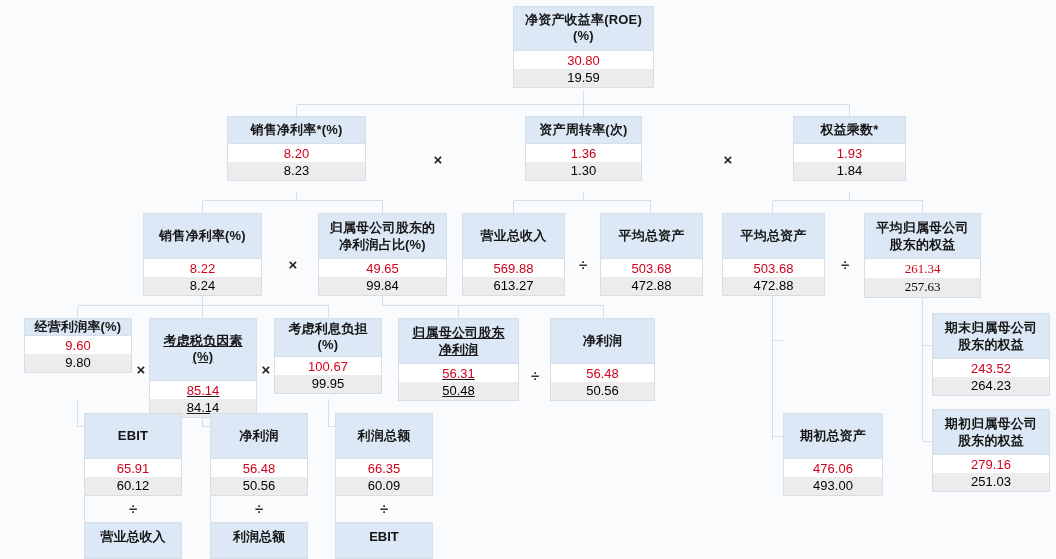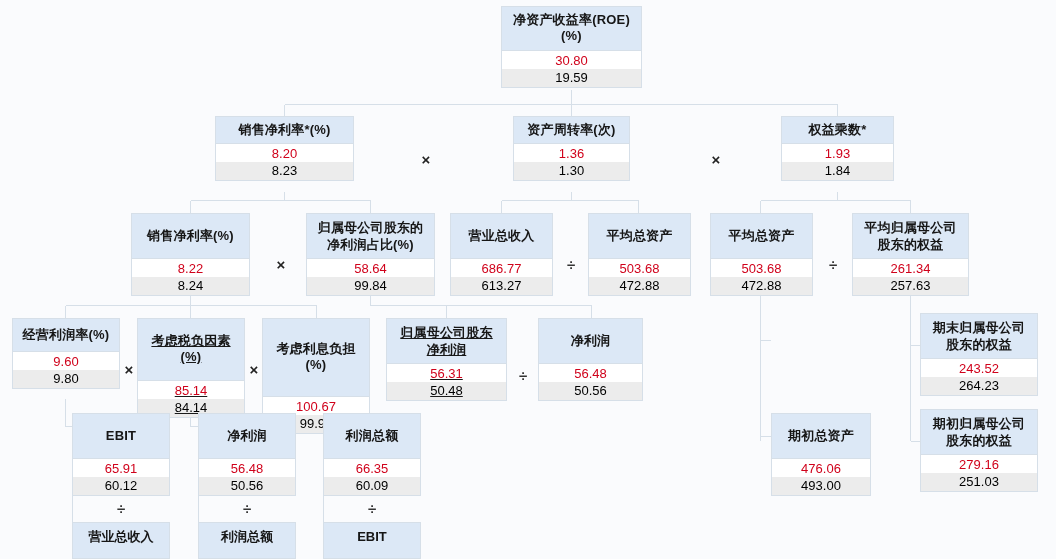--- a/index.html
+++ b/index.html
@@ -11,21 +11,21 @@
     width: 1056px;
     height: 559px;
     position: relative;
     overflow: hidden;
     font-family: "Liberation Sans", "DejaVu Sans", sans-serif;
     font-size: 13px;
     color: #1a1a1a;
   }
   #canvas {
     position: absolute;
-    left: 0; top: 0;
+    left: 12px; top: 0;
     width: 884px;
     height: 559px;
     border-radius: 19px;
   }
   svg#connectors {
     position: absolute;
     left: 0; top: 0;
     width: 1056px;
     height: 559px;
     pointer-events: none;
@@ -192,71 +192,71 @@
     <div class="hdr" style="padding:14px 4px;">销售净利率(%)</div>
     <div class="v1">8.22</div>
     <div class="v2">8.24</div>
   </div>
 
   <div class="op" style="left:270px;top:257px;width:22px;">×</div>
 
   <div class="node" style="left:306px;top:213px;width:129px;">
     <div class="hdr two-line" style="white-space:pre-line;">归属母公司股东的
 净利润占比(%)</div>
-    <div class="v1">58.64</div>
+    <div class="v1">49.65</div>
     <div class="v2">99.84</div>
   </div>
 
   <div class="node" style="left:450px;top:213px;width:103px;">
     <div class="hdr" style="padding:14px 4px;">营业总收入</div>
-    <div class="v1">686.77</div>
+    <div class="v1">569.88</div>
     <div class="v2">613.27</div>
   </div>
 
   <div class="opdiv" style="left:560px;top:257px;width:22px;">÷</div>
 
   <div class="node" style="left:588px;top:213px;width:103px;">
     <div class="hdr" style="padding:14px 4px;">平均总资产</div>
     <div class="v1">503.68</div>
     <div class="v2">472.88</div>
   </div>
 
   <div class="node" style="left:710px;top:213px;width:103px;">
     <div class="hdr" style="padding:14px 4px;">平均总资产</div>
     <div class="v1">503.68</div>
     <div class="v2">472.88</div>
   </div>
 
   <div class="opdiv" style="left:822px;top:257px;width:22px;">÷</div>
 
-  <div class="node" style="left:852px;top:213px;width:117px;">
+  <div class="node" style="left:852px;top:213px;width:117px;font-family:Liberation Serif, serif;">
     <div class="hdr two-line" style="white-space:pre-line;">平均归属母公司
 股东的权益</div>
     <div class="v1">261.34</div>
     <div class="v2">257.63</div>
   </div>
 
   <div class="node" style="left:12px;top:318px;width:108px;">
-    <div class="hdr" style="padding:8px 4px;">经营利润率(%)</div>
+    <div class="hdr" style="padding:0 4px;">经营利润率(%)</div>
     <div class="v1">9.60</div>
     <div class="v2">9.80</div>
   </div>
 
   <div class="op" style="left:120px;top:362px;width:18px;">×</div>
 
   <div class="node" style="left:137px;top:318px;width:108px;text-decoration:underline;">
     <div class="hdr" style="padding:14px 4px;">考虑税负因素(%)</div>
     <div class="v1">85.14</div>
     <div class="v2">84.14</div>
   </div>
 
   <div class="op" style="left:245px;top:362px;width:18px;">×</div>
 
   <div class="node" style="left:262px;top:318px;width:108px;">
-    <div class="hdr" style="padding:22px 4px;">考虑利息负担(%)</div>
+    <div class="hdr" style="padding:2px 4px;">考虑利息负担(%)</div>
     <div class="v1">100.67</div>
     <div class="v2">99.95</div>
   </div>
 
   <div class="node" style="left:386px;top:318px;width:121px;text-decoration:underline;">
     <div class="hdr two-line" style="white-space:pre-line;">归属母公司股东
 净利润</div>
     <div class="v1">56.31</div>
     <div class="v2">50.48</div>
   </div>

